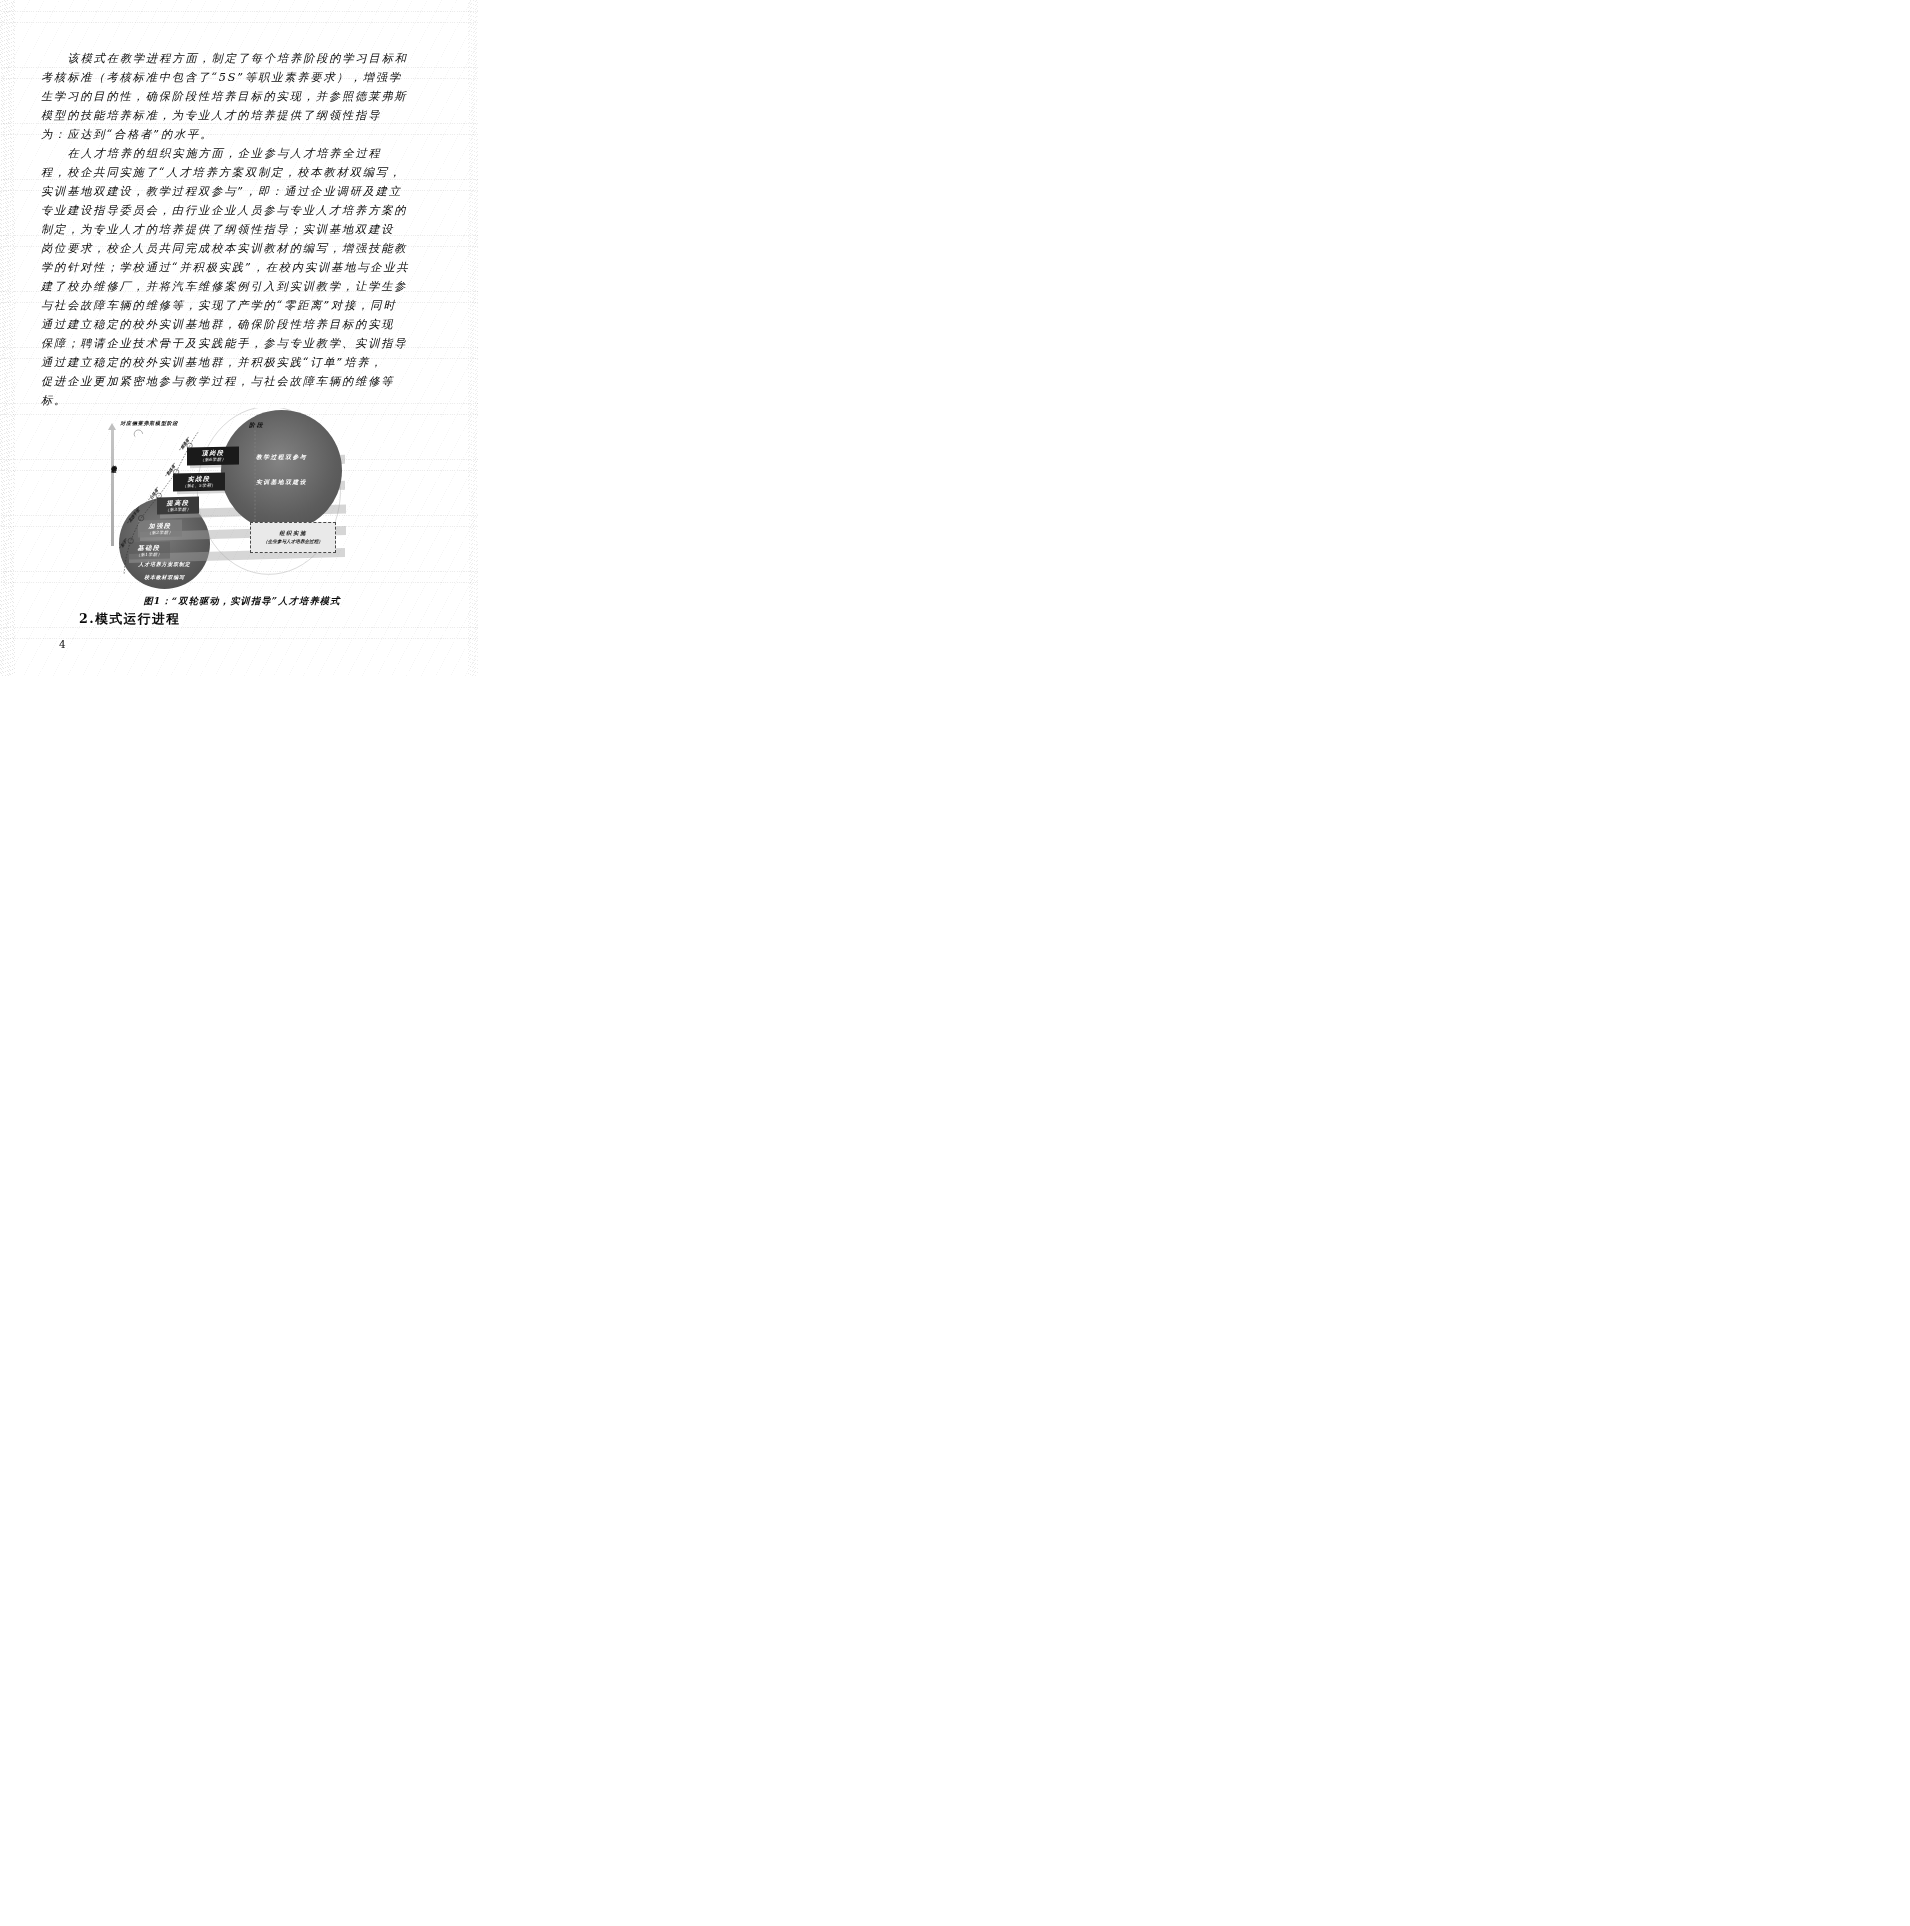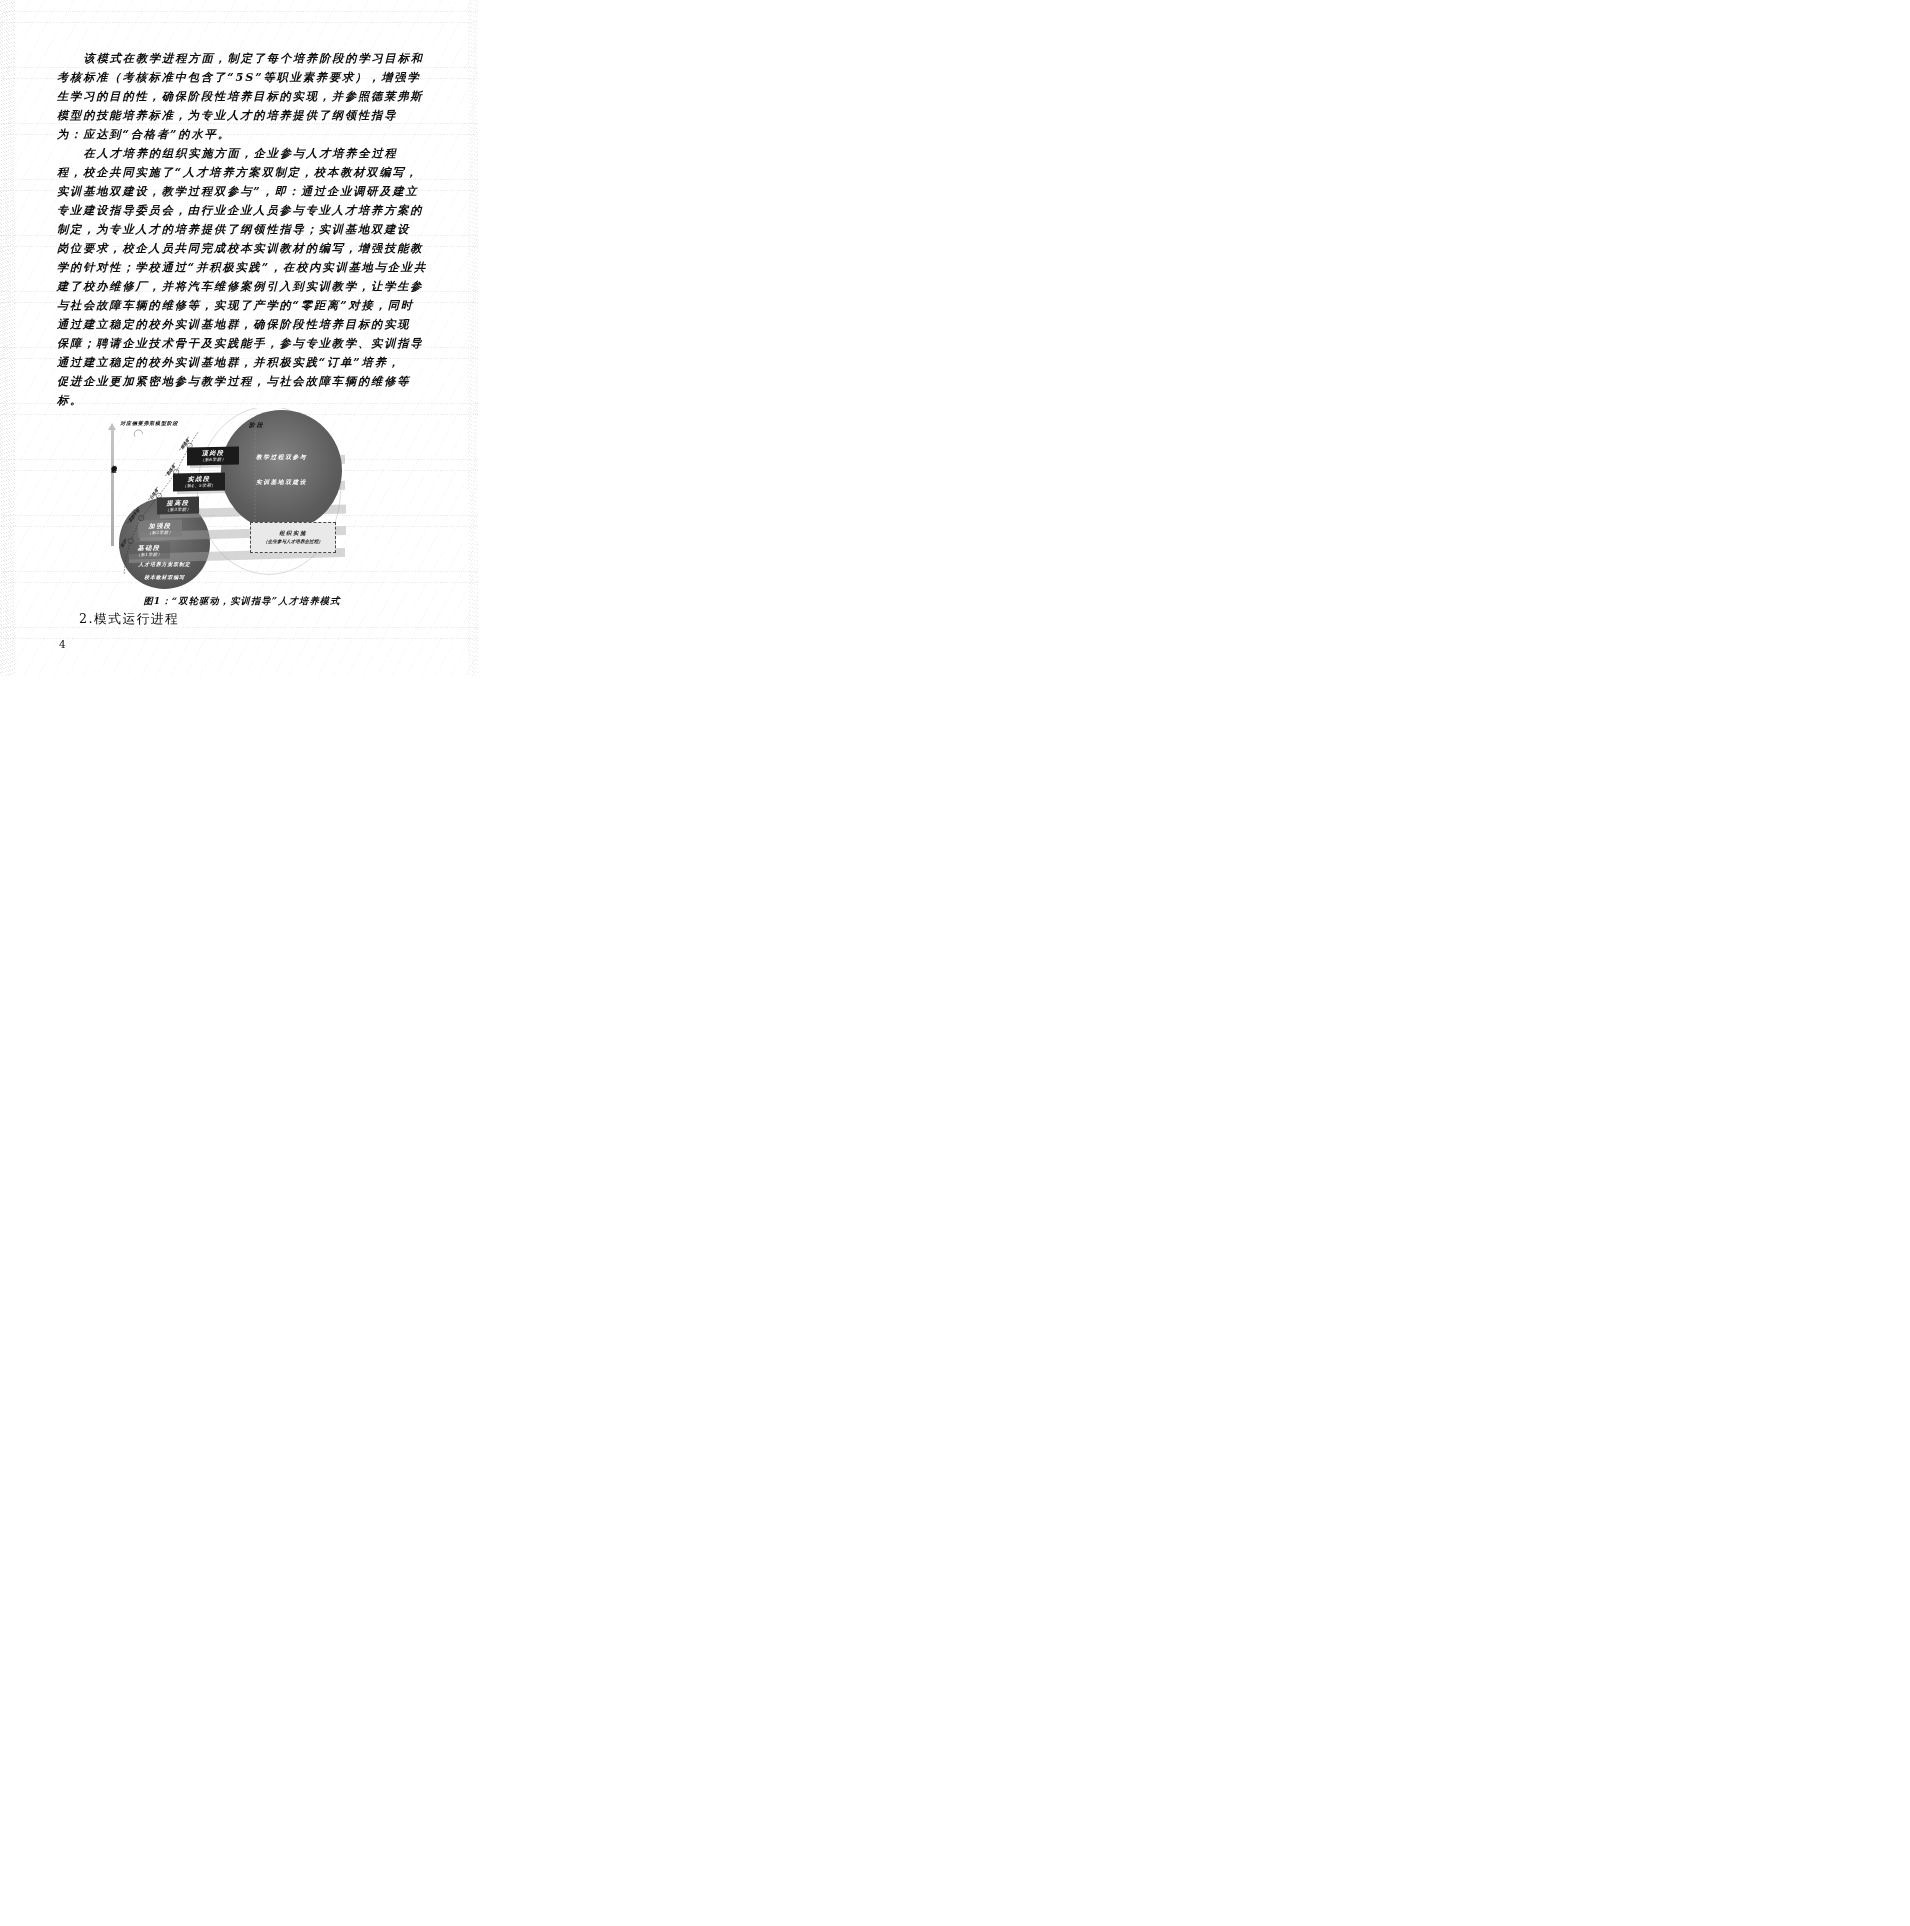--- a/index.html
+++ b/index.html
@@ -26,21 +26,21 @@
   .wm-left{
     left:0;top:0;width:14.6px;height:676px;
     background:repeating-linear-gradient(55deg, rgba(0,0,0,.09) 0 0.4px, rgba(0,0,0,0) 0.4px 2.3px);
   }
   .wm-right{
     right:0;top:0;width:10px;height:676px;
     background:repeating-linear-gradient(125deg, rgba(0,0,0,.07) 0 0.4px, rgba(0,0,0,0) 0.4px 2.3px);
   }
   
   .textblock{
-    position:absolute;left:57px;top:49px;width:370px;font-weight:bold;
+    position:absolute;left:41px;top:49px;width:370px;
   }
   .line{
     height:19px;line-height:19px;
     font-style:italic;
     font-size:11.2px;
     letter-spacing:1.9px;
     white-space:nowrap;
     color:#0d0d0d;
   }
   .line.indent{padding-left:26.6px;}
@@ -121,21 +121,21 @@
   .orgbox .o1{font-size:5.4px;font-weight:bold;font-style:italic;letter-spacing:1.5px;color:#1c1c1c;line-height:7.7px;}
   .orgbox .o2{font-size:4.6px;font-weight:bold;font-style:italic;color:#1c1c1c;line-height:7px;}
   
   .caption{
     position:absolute;left:57px;top:595px;width:370px;
     text-align:center;font-size:9.2px;font-weight:bold;font-style:italic;letter-spacing:1.2px;
     color:#0b0b0b;white-space:nowrap;
   }
   .heading{
     position:absolute;left:79px;top:611px;
-    font-size:12.7px;font-weight:normal;letter-spacing:1.5px;color:#0b0b0b;white-space:nowrap;
+    font-size:12.7px;font-weight:bold;letter-spacing:1.5px;color:#0b0b0b;white-space:nowrap;
   }
   .pagenum{
     position:absolute;left:59px;top:638px;font-size:10.4px;color:#0d0d0d;
   }
 </style>
 </head>
 <body>
 
 <div class="wm wm-horiz"></div>
 <div class="wm wm-diag"></div>

